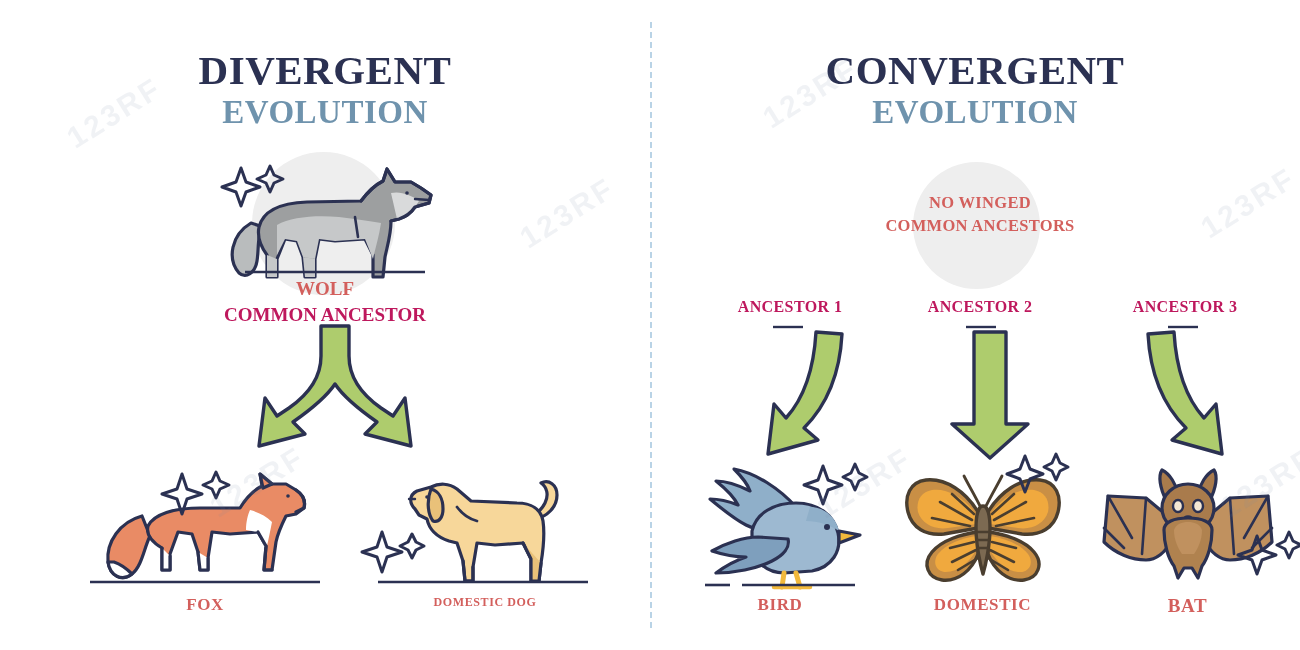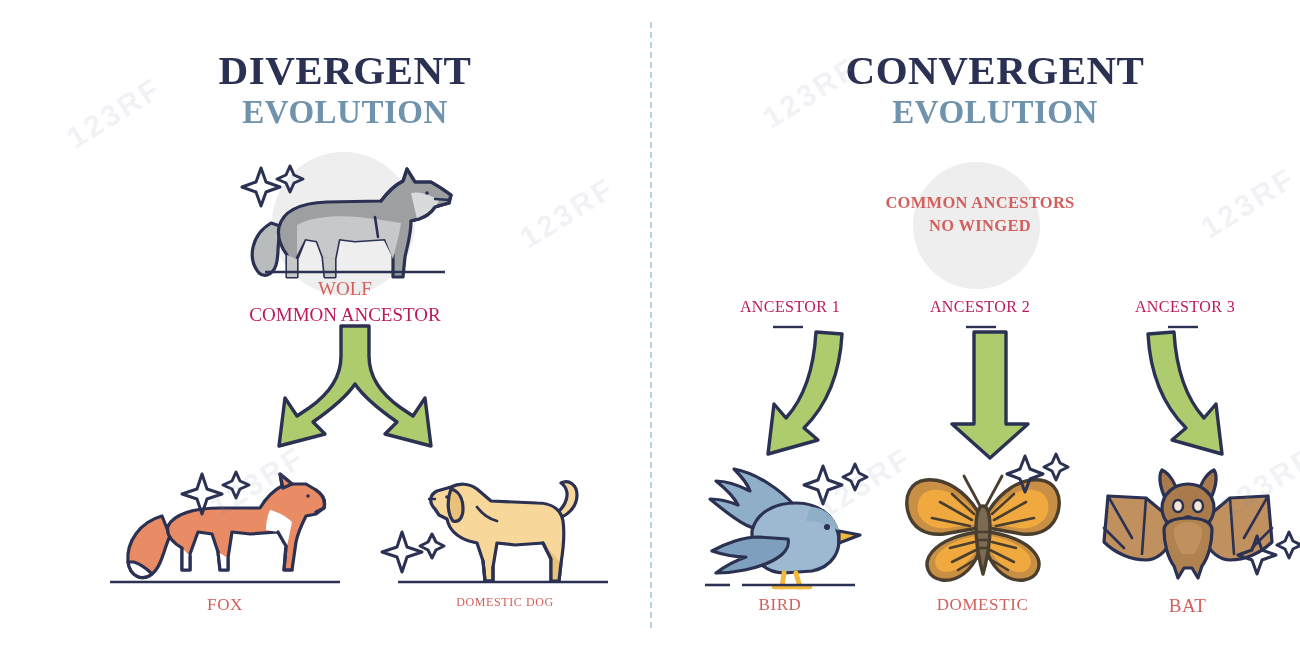--- a/index.html
+++ b/index.html
@@ -12,21 +12,20 @@
     height: 650px;
     position: relative;
     overflow: hidden;
     font-family: "Liberation Serif", "DejaVu Serif", serif;
   }
 
   .panel {
     position: absolute;
     top: 0;
     height: 608px;
-    margin-left: 20px;
   }
   #panel-divergent { left: 0; width: 650px; }
   #panel-convergent { left: 650px; width: 650px; }
 
   .divider {
     position: absolute;
     left: 650px;
     top: 22px;
     width: 0;
     height: 606px;
@@ -51,21 +50,21 @@
     font-weight: bold;
     color: #6f93ad;
     letter-spacing: 0.5px;
     line-height: 1.25;
   }
 
   
   .lbl {
     position: absolute;
     text-align: center;
-    font-weight: normal;
+    font-weight: bold;
     white-space: nowrap;
   }
   .lbl-red   { color: #d35f5c; }
   .lbl-navy  { color: #be185d; }
 
   .caption-wolf     { left: 180px; top: 278px; width: 290px; font-size: 19px; }
   .caption-wolf .l2 { font-size: 19px; margin-top: 4px; }
 
   .caption-fox   { left: 90px;  top: 595px; width: 230px; font-size: 17px; letter-spacing: 0.6px; }
   .caption-dog   { left: 355px; top: 595px; width: 260px; font-size: 12px; letter-spacing: 0.6px; }
@@ -275,22 +274,22 @@
 
   <div class="title-block" style="top:48px;">
     <div class="title-main">CONVERGENT</div>
     <div class="title-sub">EVOLUTION</div>
   </div>
 </div>
 
 <div class="ghost-circle" id="circle-conv"></div>
 
 <div class="no-winged">
+  <div>NO WINGED</div>
   <div>COMMON ANCESTORS</div>
-  <div>NO WINGED</div>
 </div>
 
 <div class="lbl anc-lbl anc1 lbl-navy">ANCESTOR 1</div>
 <div class="lbl anc-lbl anc2 lbl-navy">ANCESTOR 2</div>
 <div class="lbl anc-lbl anc3 lbl-navy">ANCESTOR 3</div>
 
 <svg class="art" style="left:773px; top:325px;" width="30" height="4">
   <line x1="0" y1="2" x2="30" y2="2" stroke="#2b3152" stroke-width="2.4"></line>
 </svg>
 <svg class="art" style="left:966px; top:325px;" width="30" height="4">

